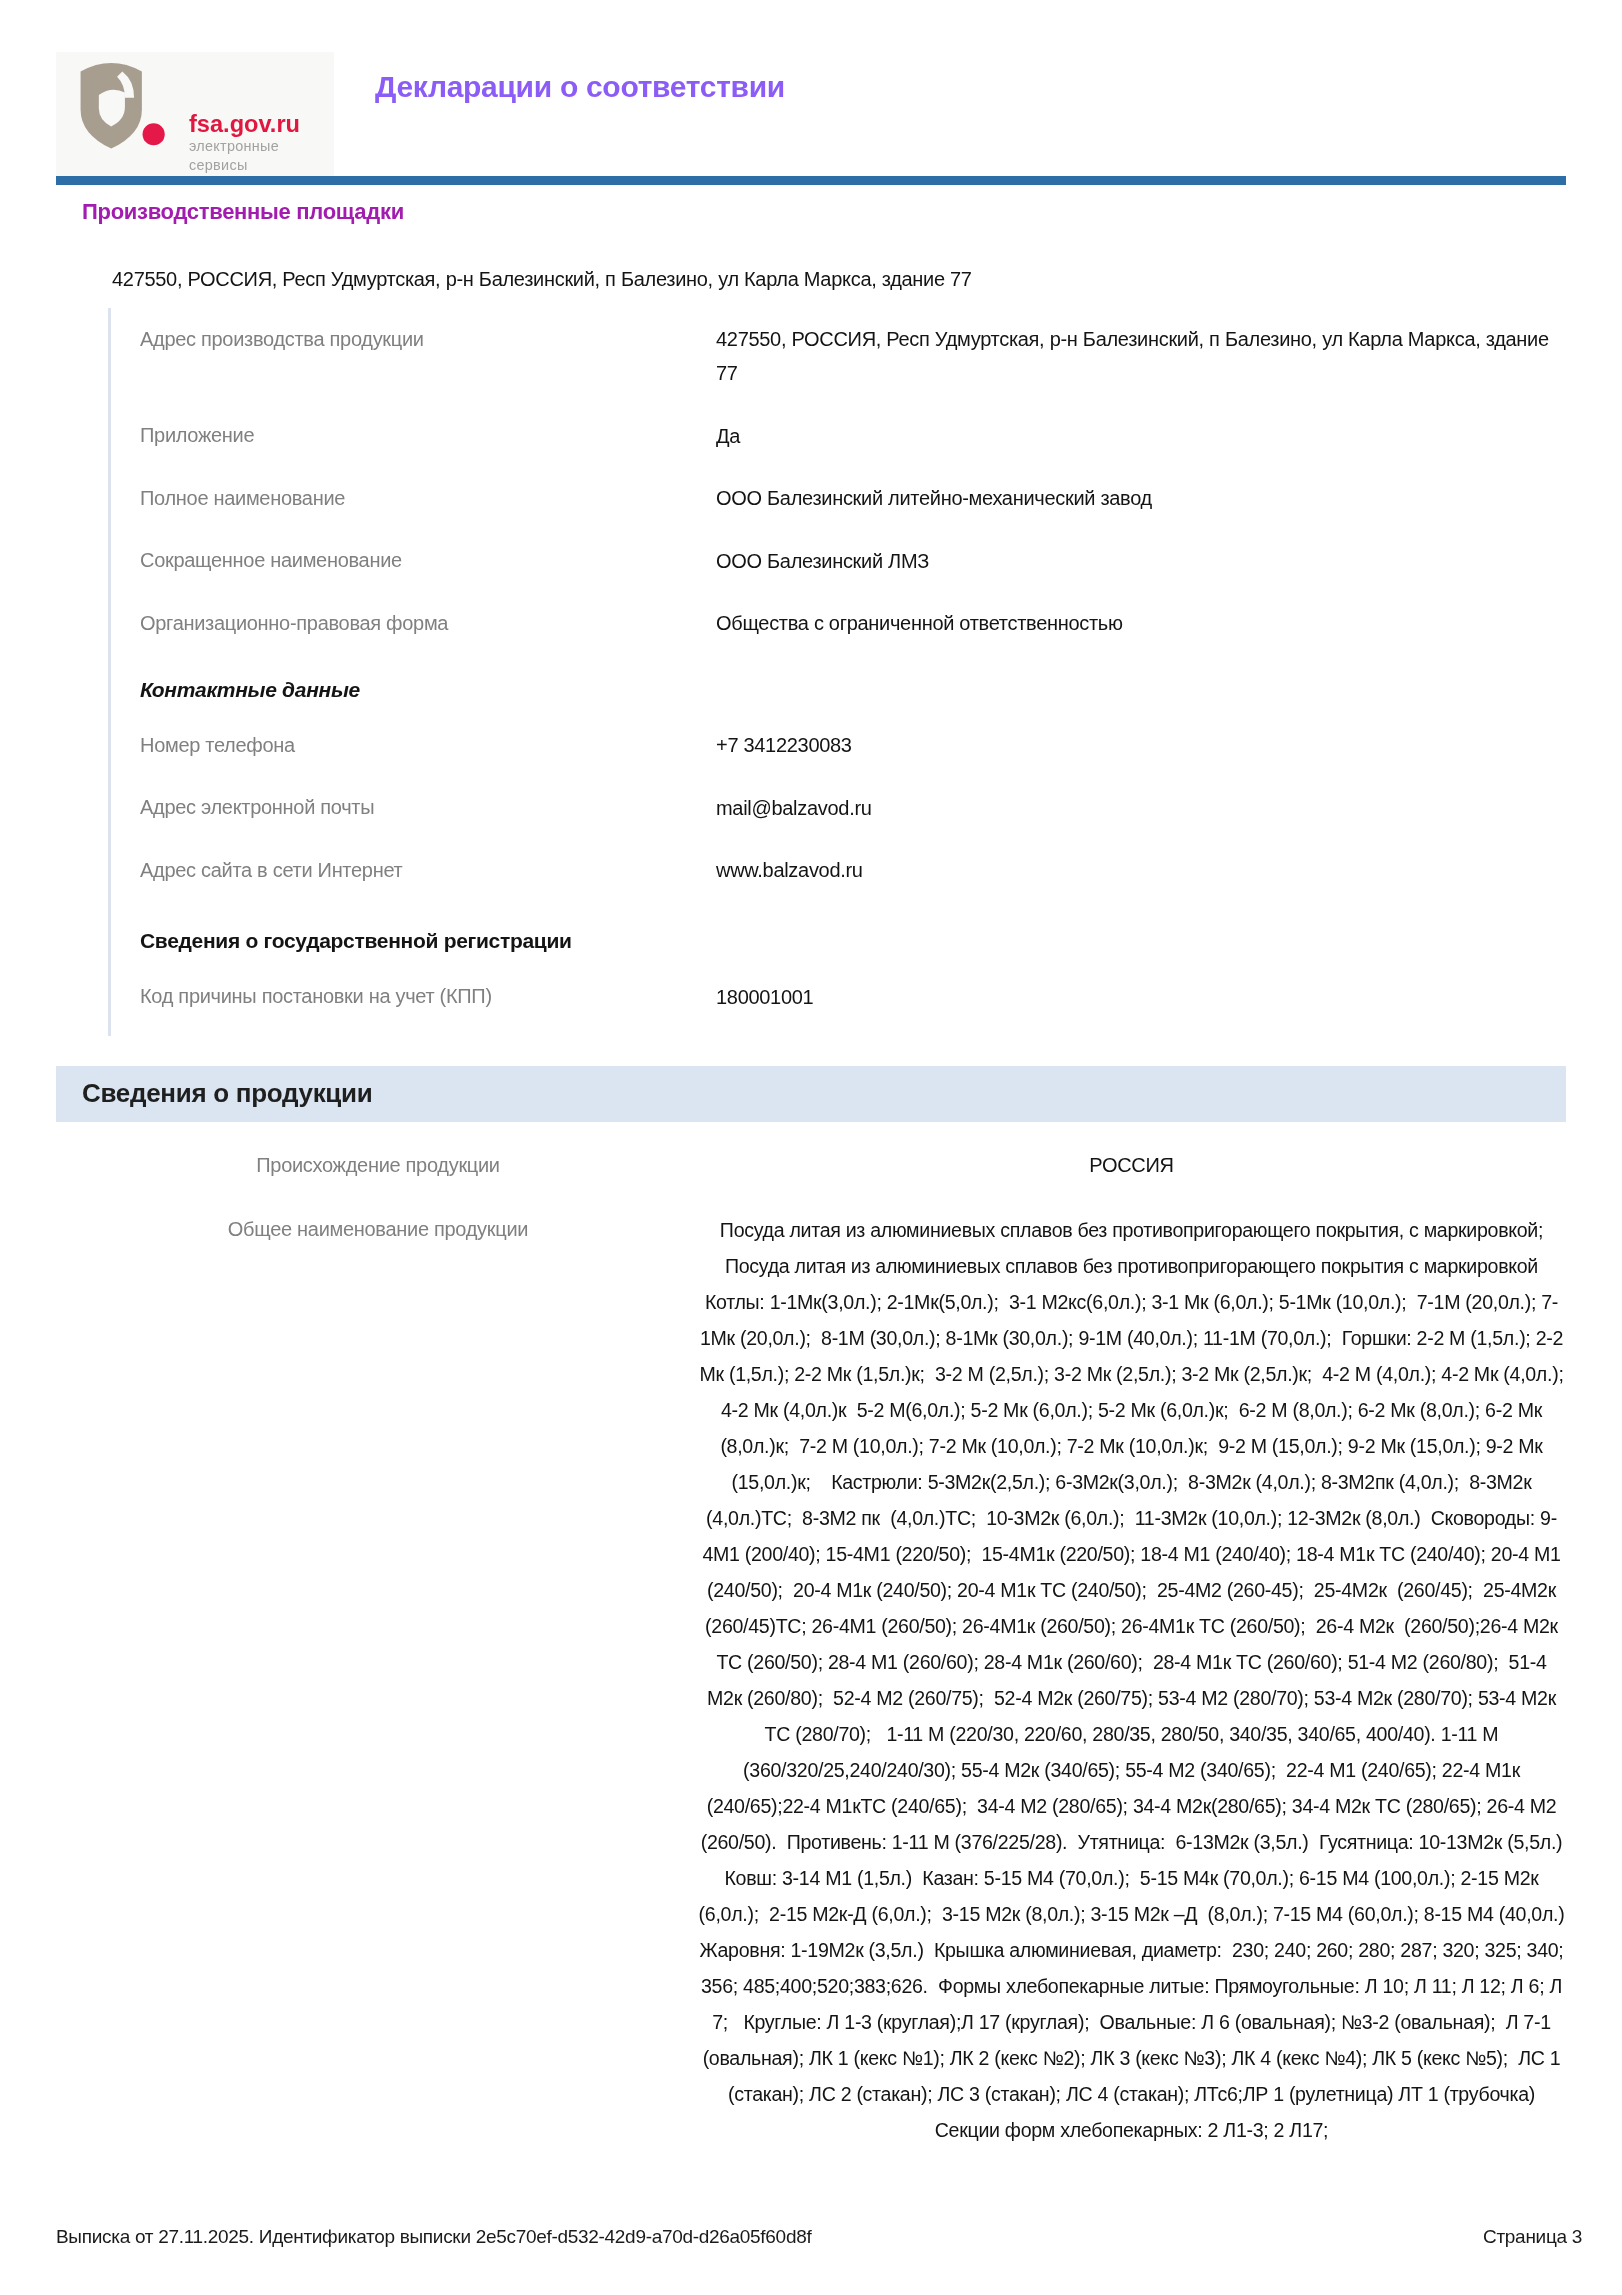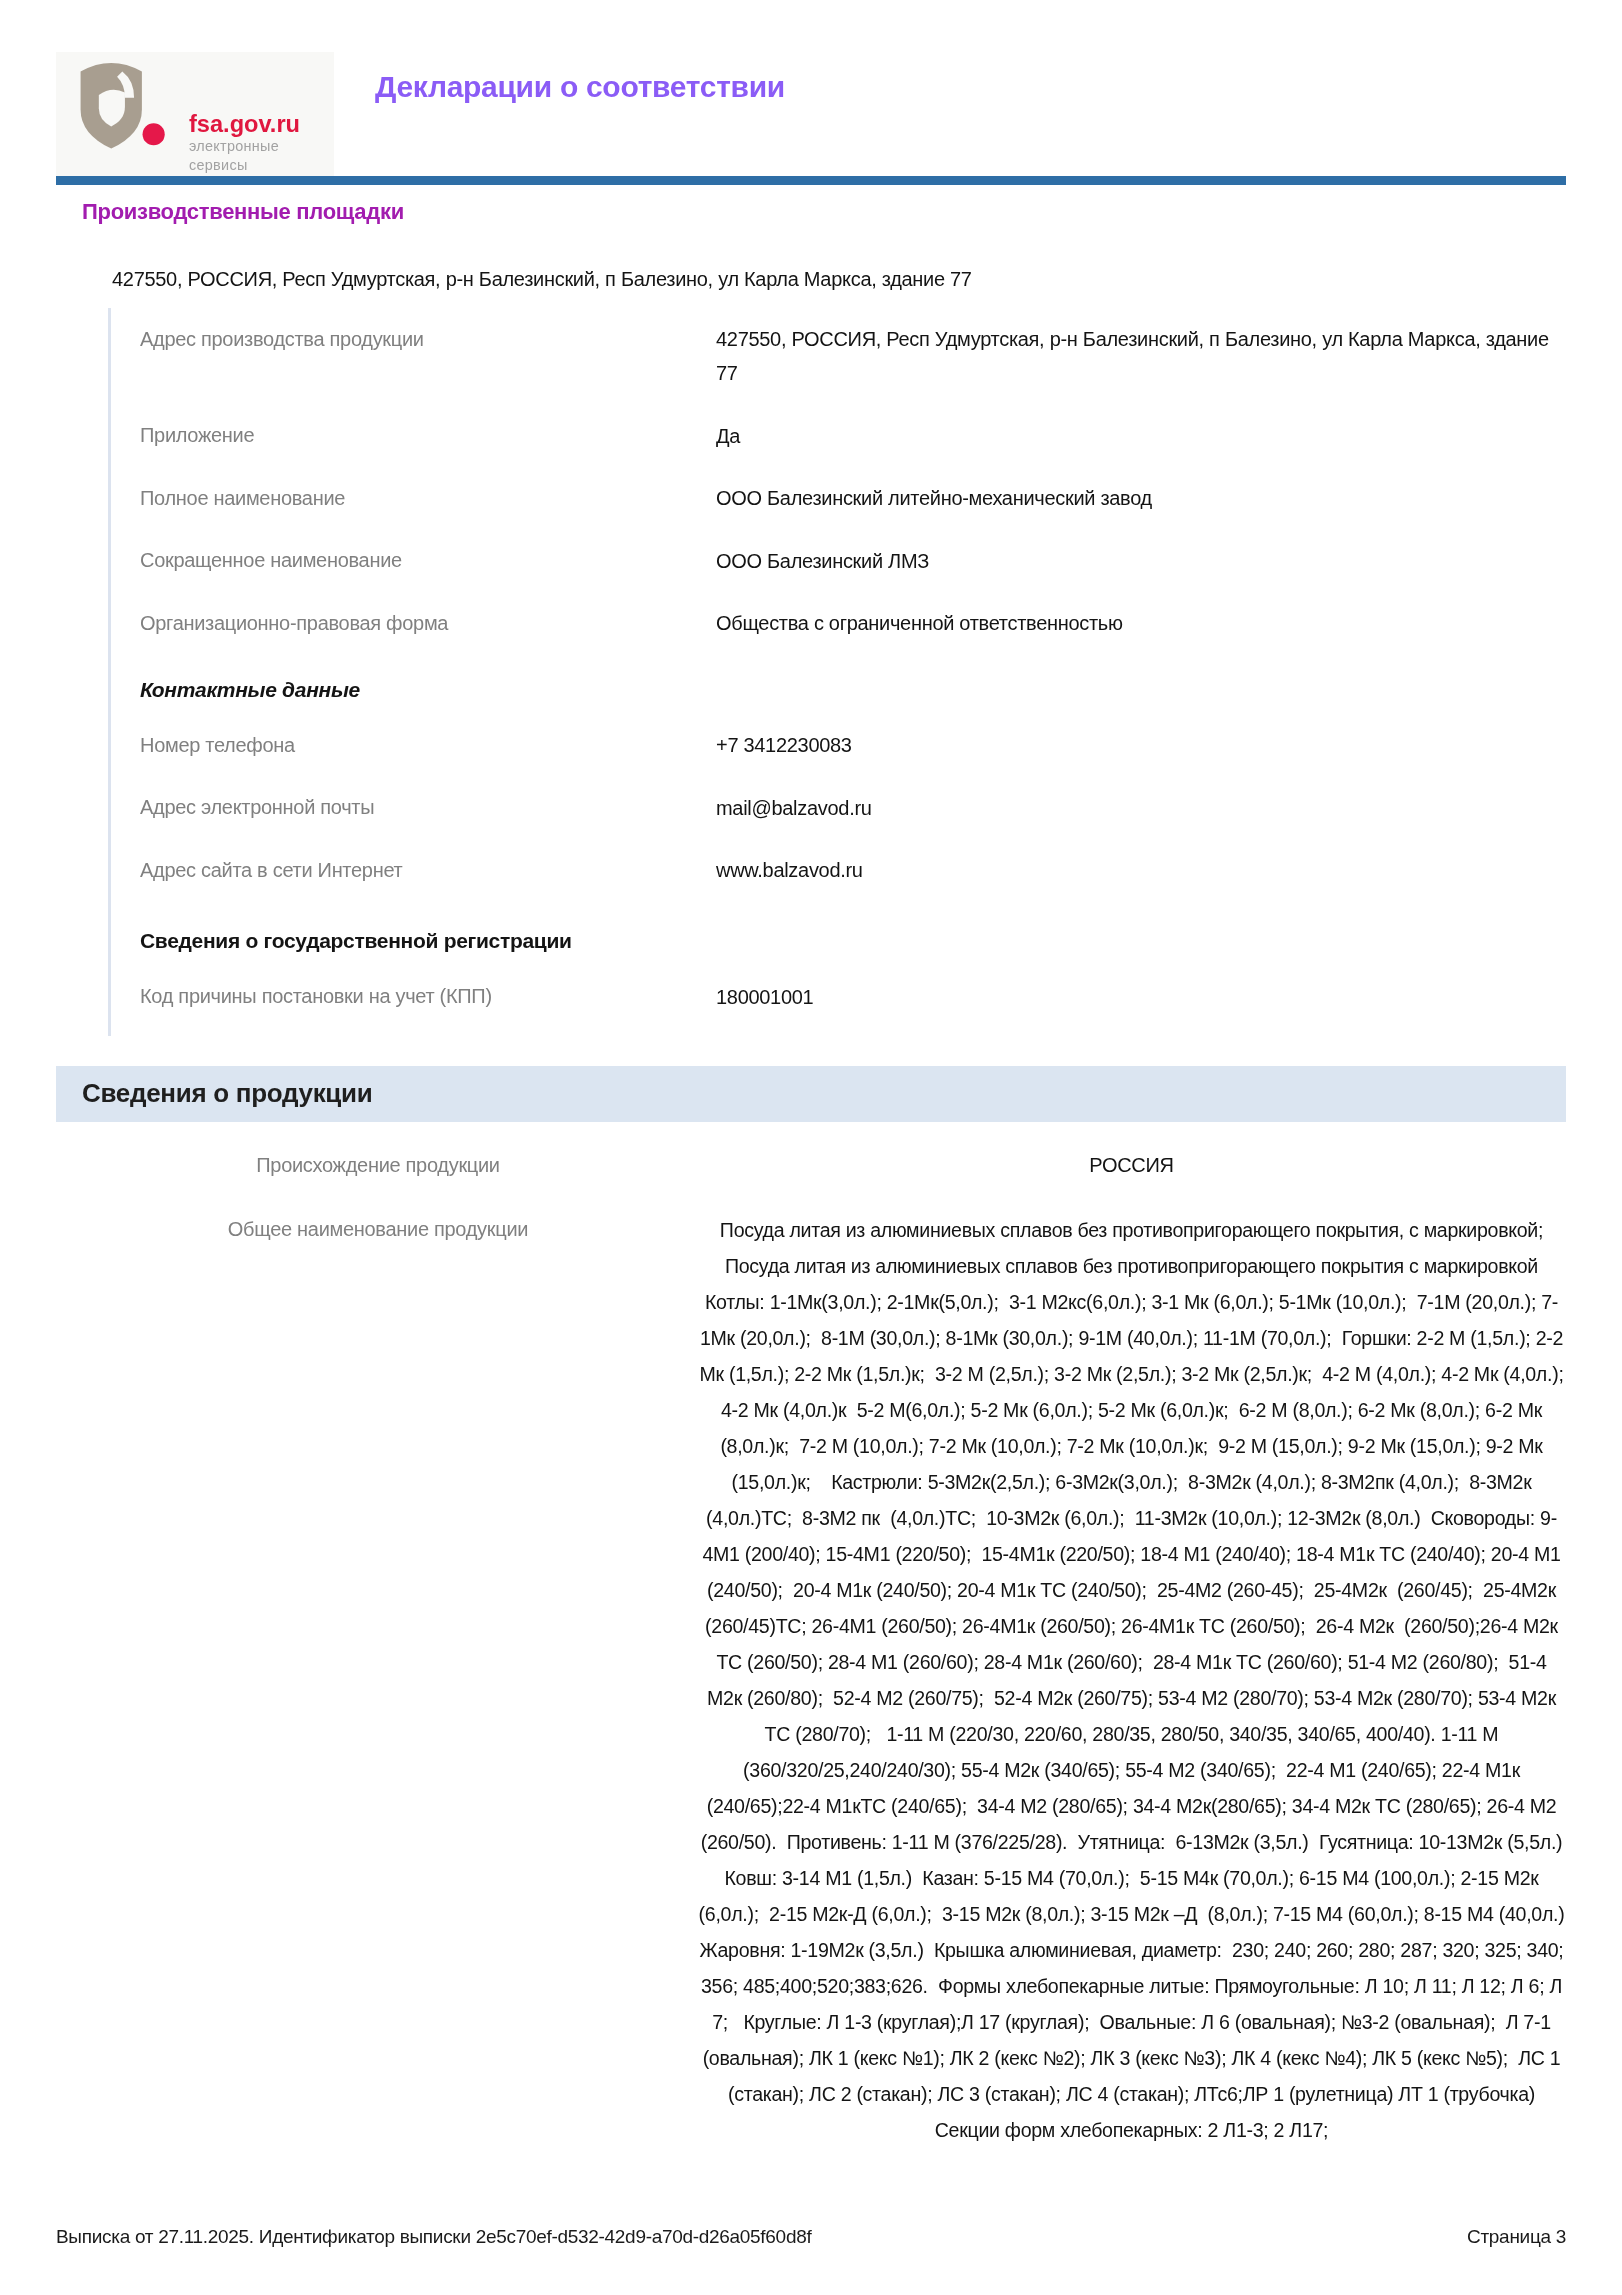--- a/index.html
+++ b/index.html
@@ -97,21 +97,21 @@
   .product-block .value.long {
     font-size: 19.6px;
     line-height: 36px;
     white-space: pre-wrap;
   }
 
   
   .footer {
     position: absolute;
     left: 56px;
-    right: 56px;
+    right: 40px;
     bottom: 47px;
     display: flex;
     justify-content: space-between;
     font-size: 19px;
     color: #1a1a1a;
   }
 </style>
 </head>
 <body>
 

